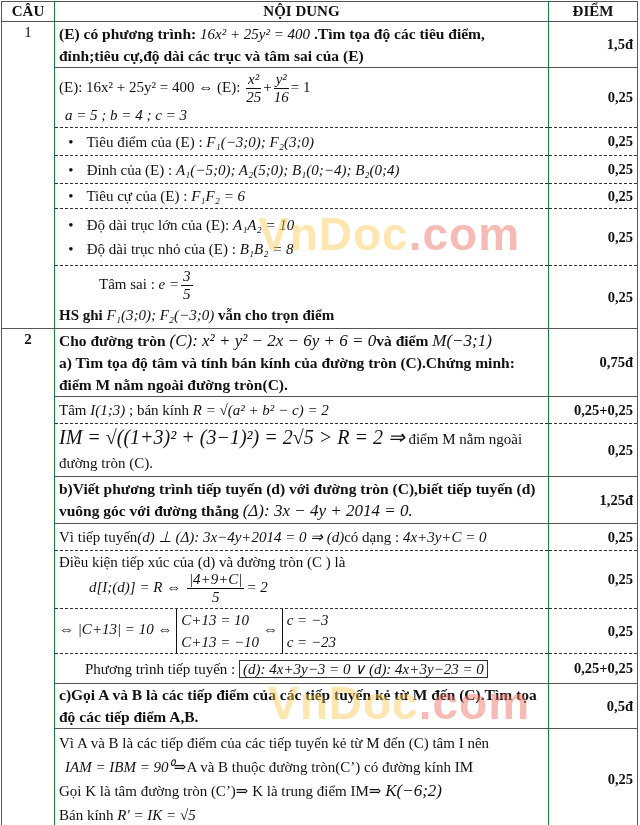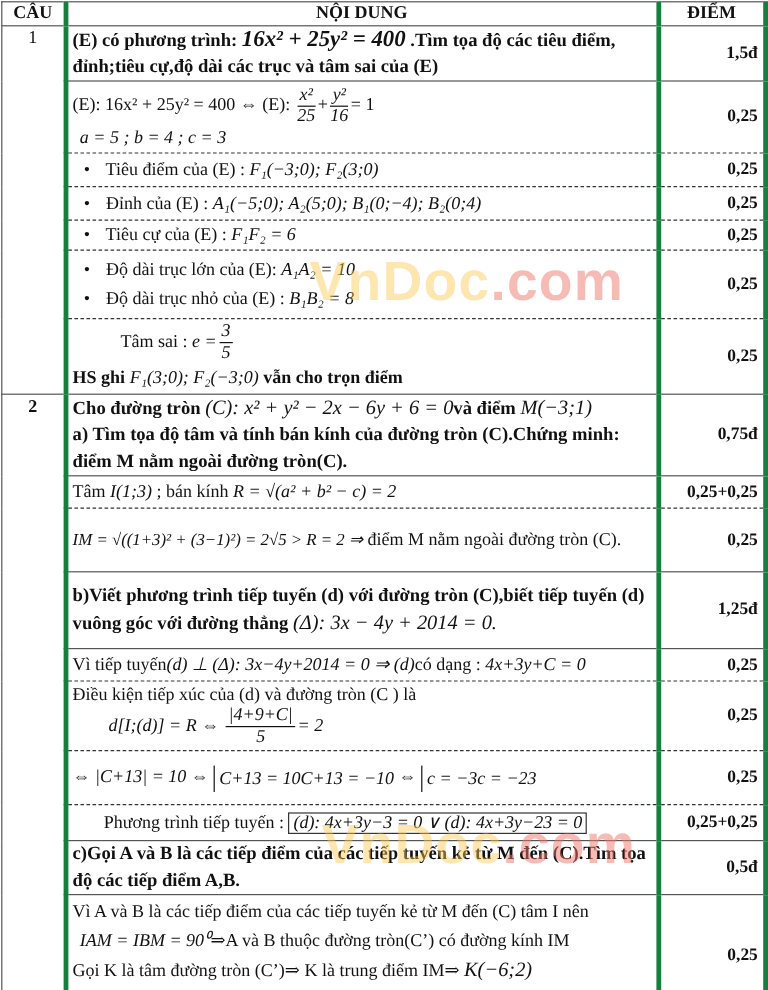--- a/index.html
+++ b/index.html
@@ -1,33 +1,33 @@
 <!DOCTYPE html>
 <html><head>
 <meta charset="utf-8">
 <style>
   html, body { margin: 0; padding: 0; background: #ffffff; }
   body { width: 640px; height: 825px; overflow: hidden; position: relative;
          font-family: "Liberation Serif", "DejaVu Serif", serif; color: #111; }
   .tbl { position: absolute; left: 1px; top: 1px; width: 636px; border-collapse: collapse; table-layout: fixed; }
-  .tbl td, .tbl th { border-left: 1px solid #555; border-right: 4px solid #15803d; padding: 0 4px; vertical-align: middle; }
+  .tbl td, .tbl th { border-left: 1px solid #555; border-right: 1px solid #15803d; padding: 0 4px; vertical-align: middle; }
   .tbl th { font-weight: bold; font-size: 15px; height: 19px; border-top: 1px solid #555; border-bottom: 1px solid #555; text-align: center; }
   .c3 { width: 80px; text-align: right; font-weight: bold; font-size: 14.5px; }
   .solid { border-top: 1px solid #555; }
   .dash { border-top: 1px dashed #333; }
   .num { vertical-align: top !important; text-align: center; font-size: 15px; padding-top: 2px !important; }
   .num.b { font-weight: bold; }
   .q { font-weight: bold; font-size: 15.5px; line-height: 22px; }
   .t { font-size: 15px; line-height: 24px; }
   .m { font-style: italic; font-family: "Liberation Serif", serif; }
   .bl { display: inline-block; width: 24px; text-align: center; }
   .frac { display: inline-flex; flex-direction: column; vertical-align: middle; text-align: center; line-height: 17px; margin: 0 2px; }
   .frac .n { border-bottom: 1px solid #111; padding: 0 2px; text-align: right; }
   .boxed { border: 1px solid #333; padding: 0 3px; margin-top: 11px; }
-  .brack { display: inline-flex; flex-direction: row; border-left: 1px solid #111; padding-left: 4px; vertical-align: middle; line-height: 22px; }
+  .brack { display: inline-flex; flex-direction: column; border-left: 1px solid #111; padding-left: 4px; vertical-align: middle; line-height: 22px; }
   .watermark { position: absolute; font-family: "Liberation Sans", sans-serif; font-weight: bold; font-size: 46px; letter-spacing: 1px; pointer-events: none; }
   .wm-vn { color: rgba(250,200,80,0.45); }
   .wm-com { color: rgba(240,120,110,0.5); }
 </style>
 </head>
 <body>
 
 <table class="tbl">
   <colgroup>
       <col style="width:53px">
@@ -36,21 +36,21 @@
     </colgroup>
   <tbody>
       <tr>
     <th>CÂU</th>
     <th>NỘI DUNG</th>
     <th>ĐIỂM</th>
   </tr>
 
   <tr style="height:46px">
     <td class="num" rowspan="7" style="border-bottom:1px solid #555">1</td>
-    <td class="q"><span>(E) có phương trình: </span><span class="m" style="font-weight:bold;font-size:19px">16x² + 25y² = 400</span><span> .Tìm tọa độ các tiêu điểm, đỉnh;tiêu cự,độ dài các trục và tâm sai của (E)</span></td>
+    <td class="q"><span>(E) có phương trình: </span><span class="m" style="font-weight:normal;font-size:15px">16x² + 25y² = 400</span><span> .Tìm tọa độ các tiêu điểm, đỉnh;tiêu cự,độ dài các trục và tâm sai của (E)</span></td>
     <td class="c3">1,5đ</td>
   </tr>
   <tr class="solid" style="height:60px">
     <td class="t solid">
       <div><span>(E):  16x² + 25y² = 400 ⇔  (E):</span>
         <span class="frac m">
               <span class="n">x²</span>
               <span>25</span>
             </span><span>+</span><span class="frac m">
               <span class="n">y²</span>
@@ -96,24 +96,24 @@
       <div><span>Cho đường tròn </span><span class="m" style="font-weight:normal;font-size:17px">(C): x² + y² − 2x − 6y + 6 = 0</span><span>và điểm </span><span class="m" style="font-weight:normal;font-size:17px">M(−3;1)</span></div>
       <div>a) Tìm tọa độ tâm và tính bán kính của đường tròn (C).Chứng minh: điểm M nằm ngoài đường tròn(C).</div>
     </td>
     <td class="c3">0,75đ</td>
   </tr>
   <tr style="height:27px">
     <td class="t solid"><span>Tâm </span><span class="m">I(1;3)</span><span> ; bán kính </span><span class="m">R = √(a² + b² − c) = 2</span></td>
     <td class="c3 solid">0,25+0,25</td>
   </tr>
   <tr style="height:53px">
-    <td class="t dash" style="line-height:24px"><span class="m" style="font-size:14px">IM = √((1+3)² + (3−1)²) = 2√5 &gt; R = 2 ⇒</span><span> điểm M nằm ngoài đường tròn (C).</span></td>
+    <td class="t dash" style="line-height:24px"><span class="m" style="font-size:20px">IM = √((1+3)² + (3−1)²) = 2√5 &gt; R = 2 ⇒</span><span> điểm M nằm ngoài đường tròn (C).</span></td>
     <td class="c3 dash">0,25</td>
   </tr>
-  <tr style="height:64px">
+  <tr style="height:47px">
     <td class="q solid"><span>b)Viết phương trình tiếp tuyến (d) với đường tròn (C),biết tiếp tuyến (d) vuông góc với đường thẳng </span><span class="m" style="font-weight:normal;font-size:17px">(Δ): 3x − 4y + 2014 = 0.</span></td>
     <td class="c3 solid">1,25đ</td>
   </tr>
   <tr style="height:27px">
     <td class="t solid"><span>Vì  tiếp tuyến</span><span class="m">(d) ⊥ (Δ): 3x−4y+2014 = 0 ⇒ (d)</span><span>có dạng : </span><span class="m">4x+3y+C = 0</span></td>
     <td class="c3 solid">0,25</td>
   </tr>
   <tr style="height:58px">
     <td class="t dash">
       <div style="line-height:18px">Điều kiện tiếp xúc của (d) và đường tròn (C ) là</div>

